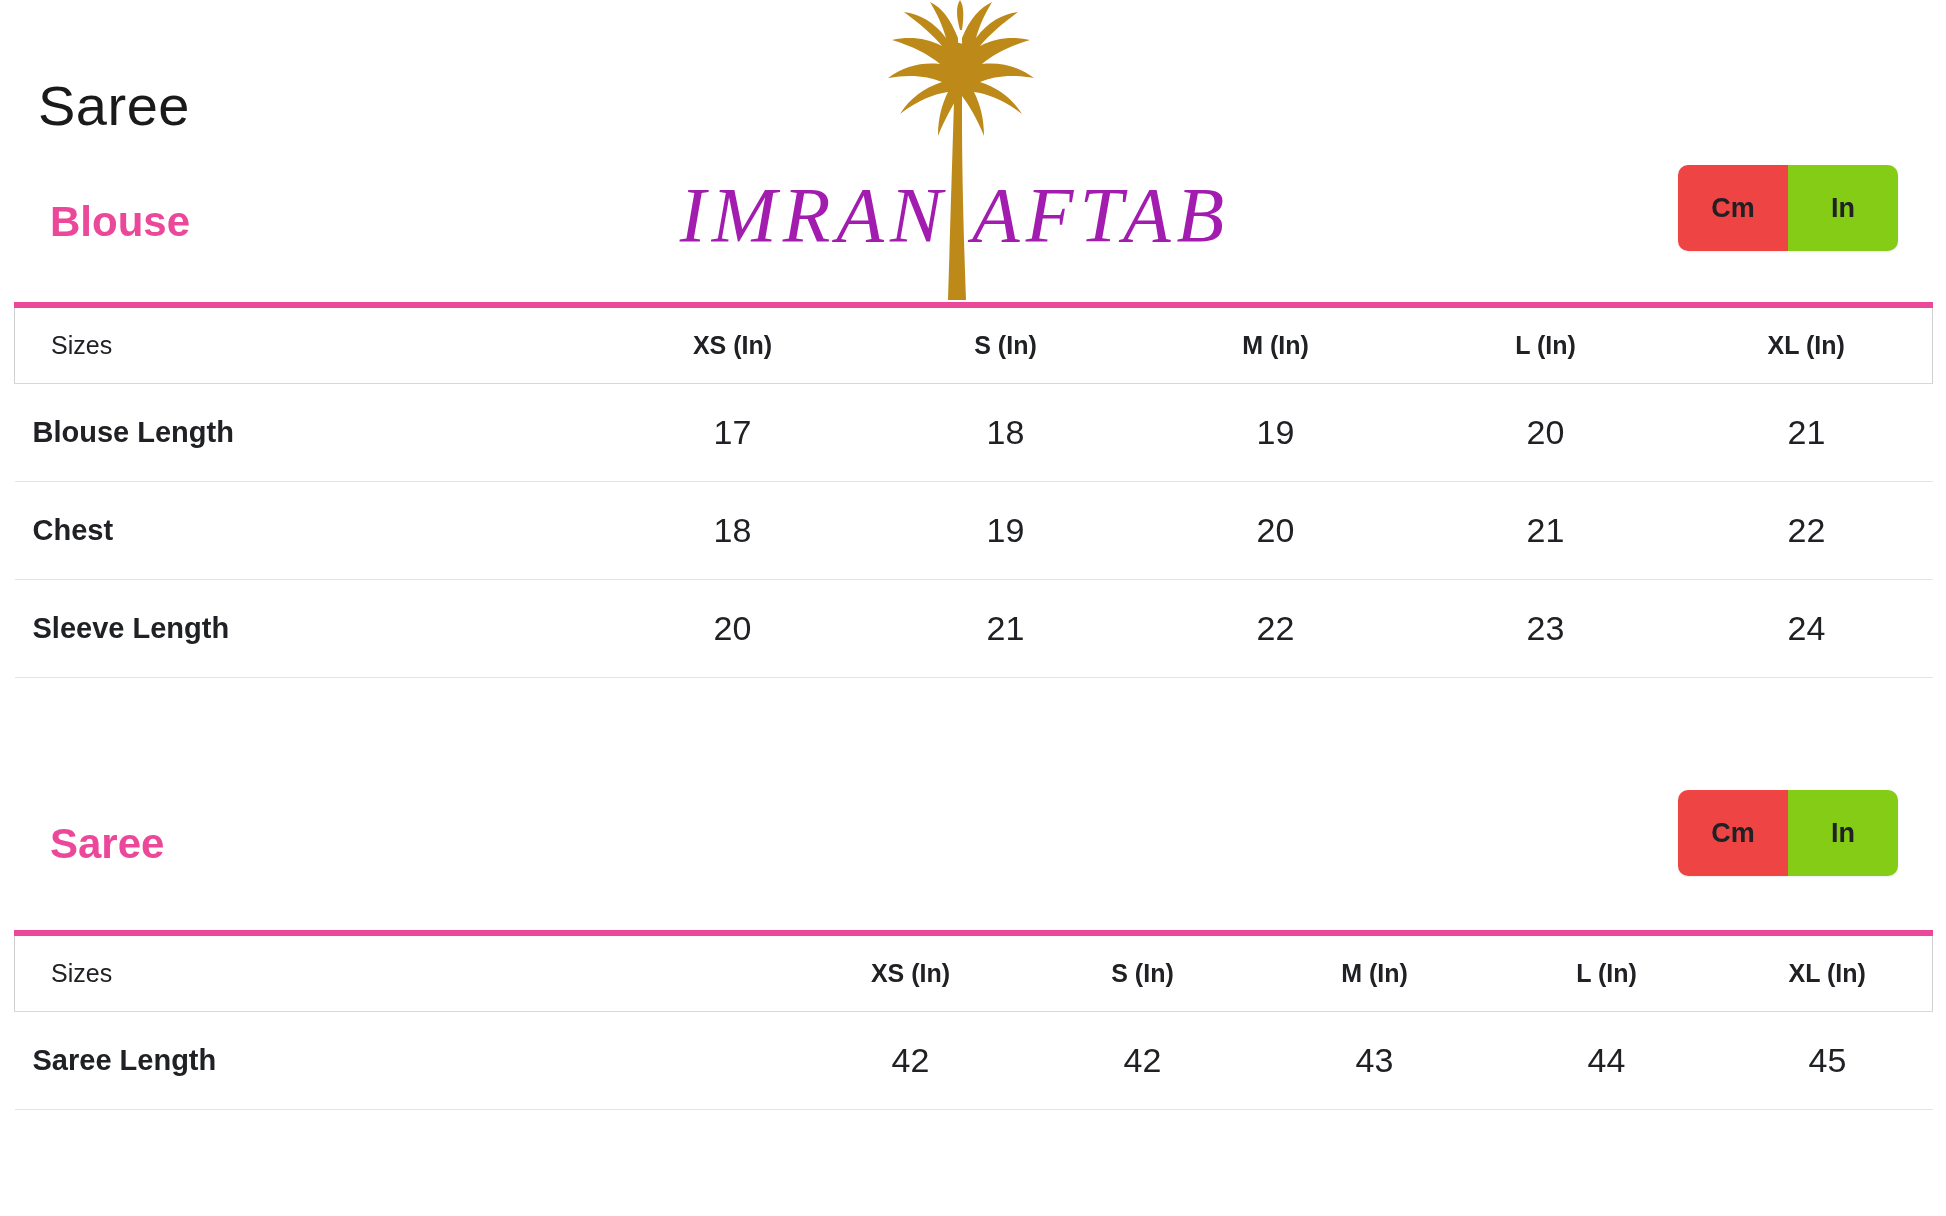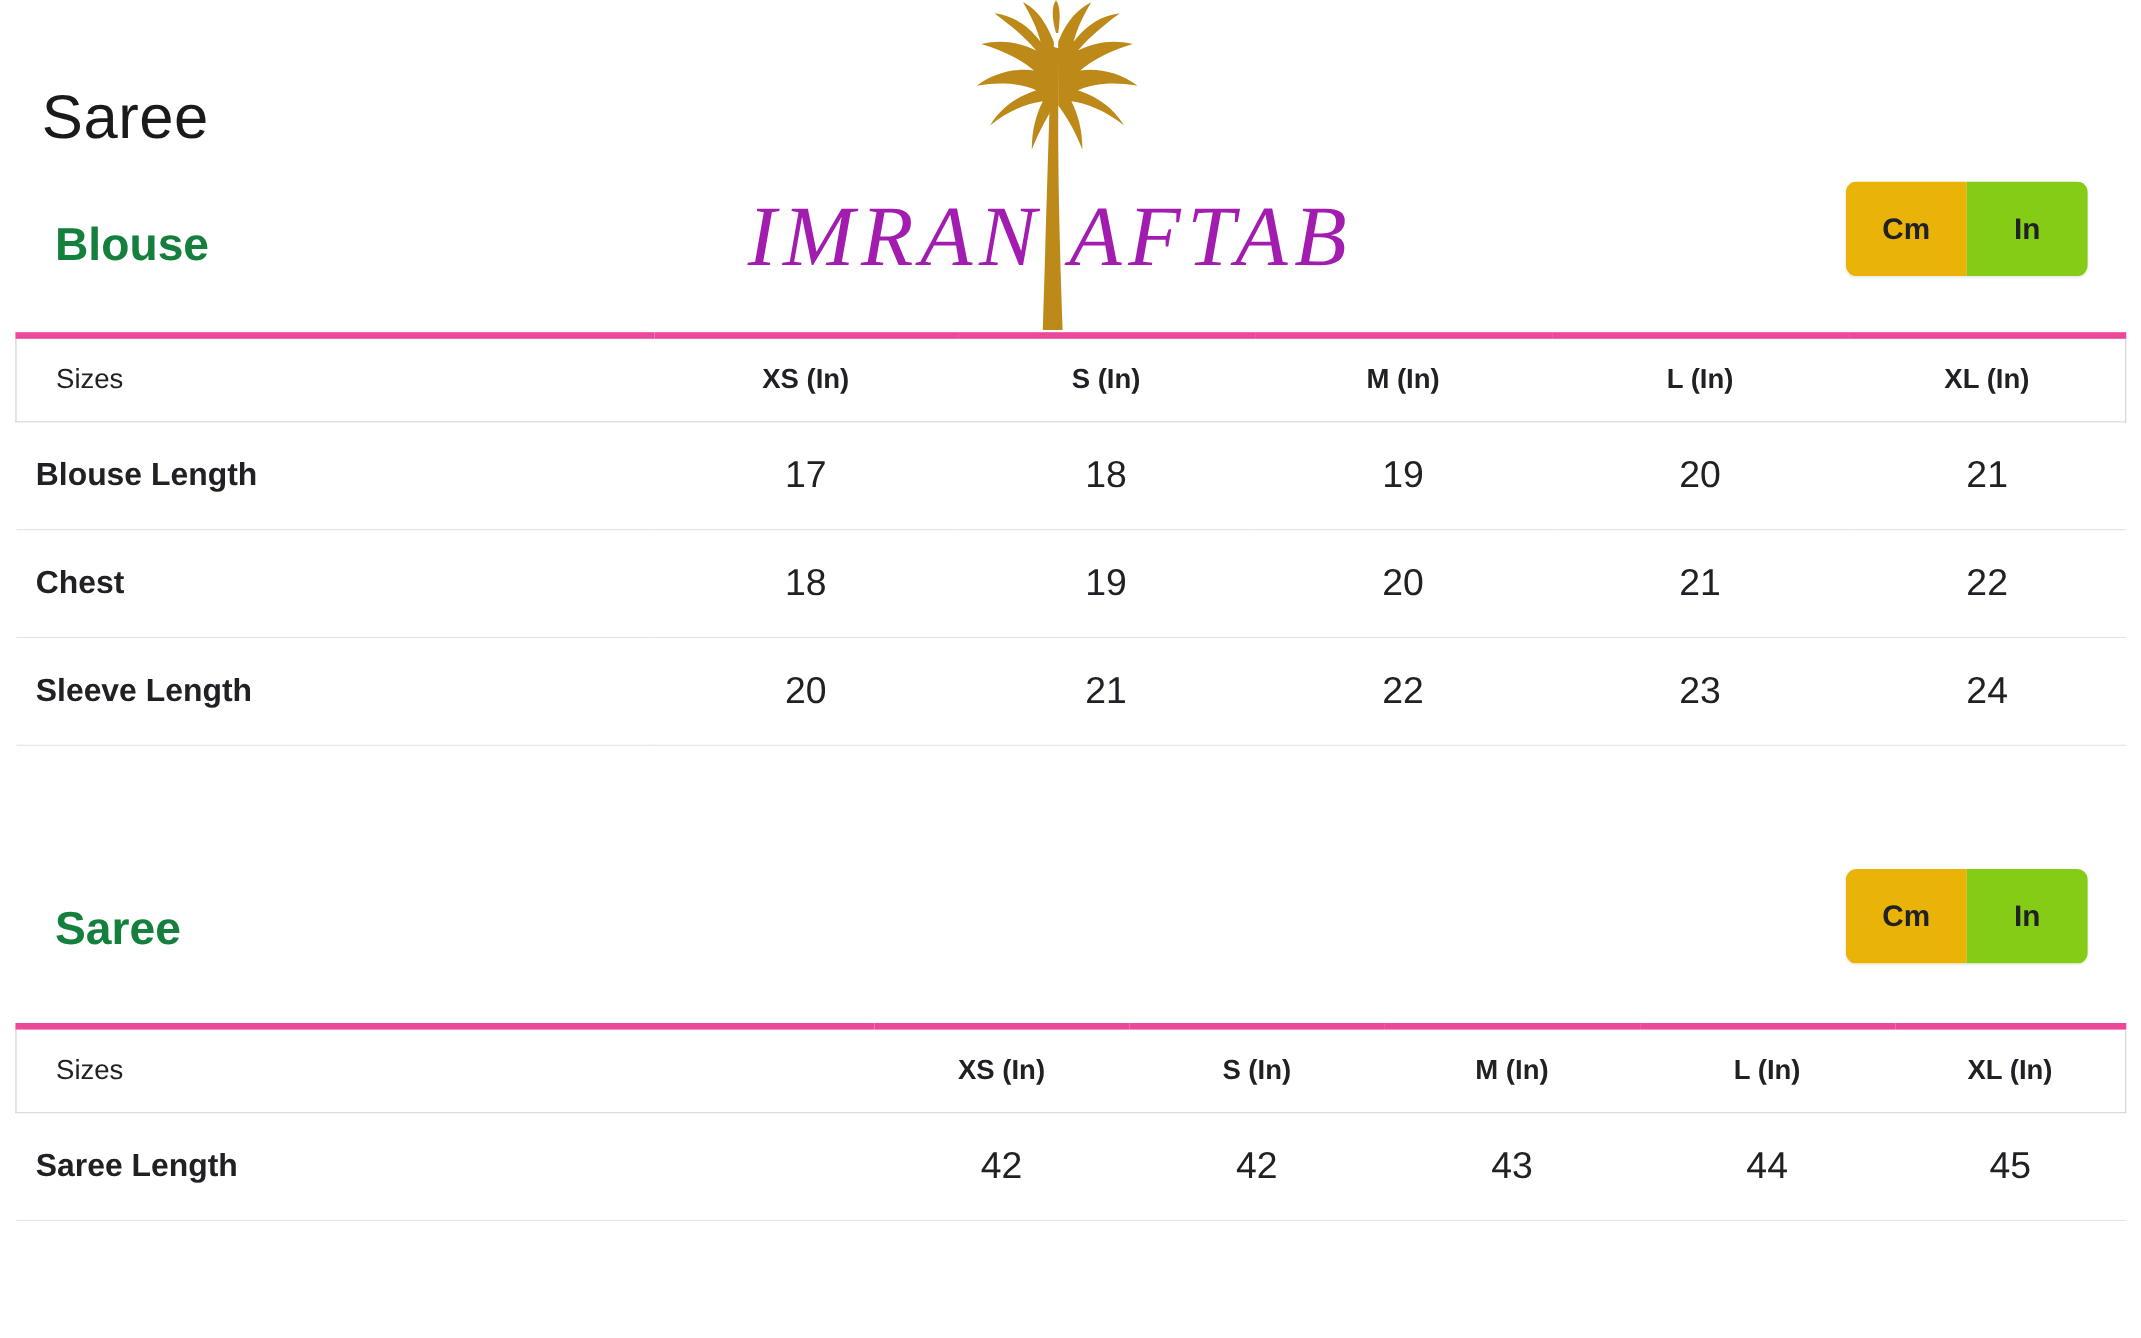--- a/index.html
+++ b/index.html
@@ -64,29 +64,29 @@
   }
   .unit-toggle .unit {
     flex: 1 1 50%;
     display: flex;
     align-items: center;
     justify-content: center;
     font-size: 27px;
     font-weight: bold;
     color: #202124;
   }
-  .unit-toggle .unit.off { background: #eab308; }
+  .unit-toggle .unit.off { background: #ef4444; }
   .unit-toggle .unit.on  { background: #84cc16; }
 
   
   .section-heading {
     position: absolute;
     font-size: 42px;
     font-weight: bold;
-    color: #15803d;
+    color: #ec4899;
   }
 
   
   .size-table {
     position: absolute;
     border-collapse: collapse;
     table-layout: fixed;
   }
   .size-table th, .size-table td {
     border: none;

